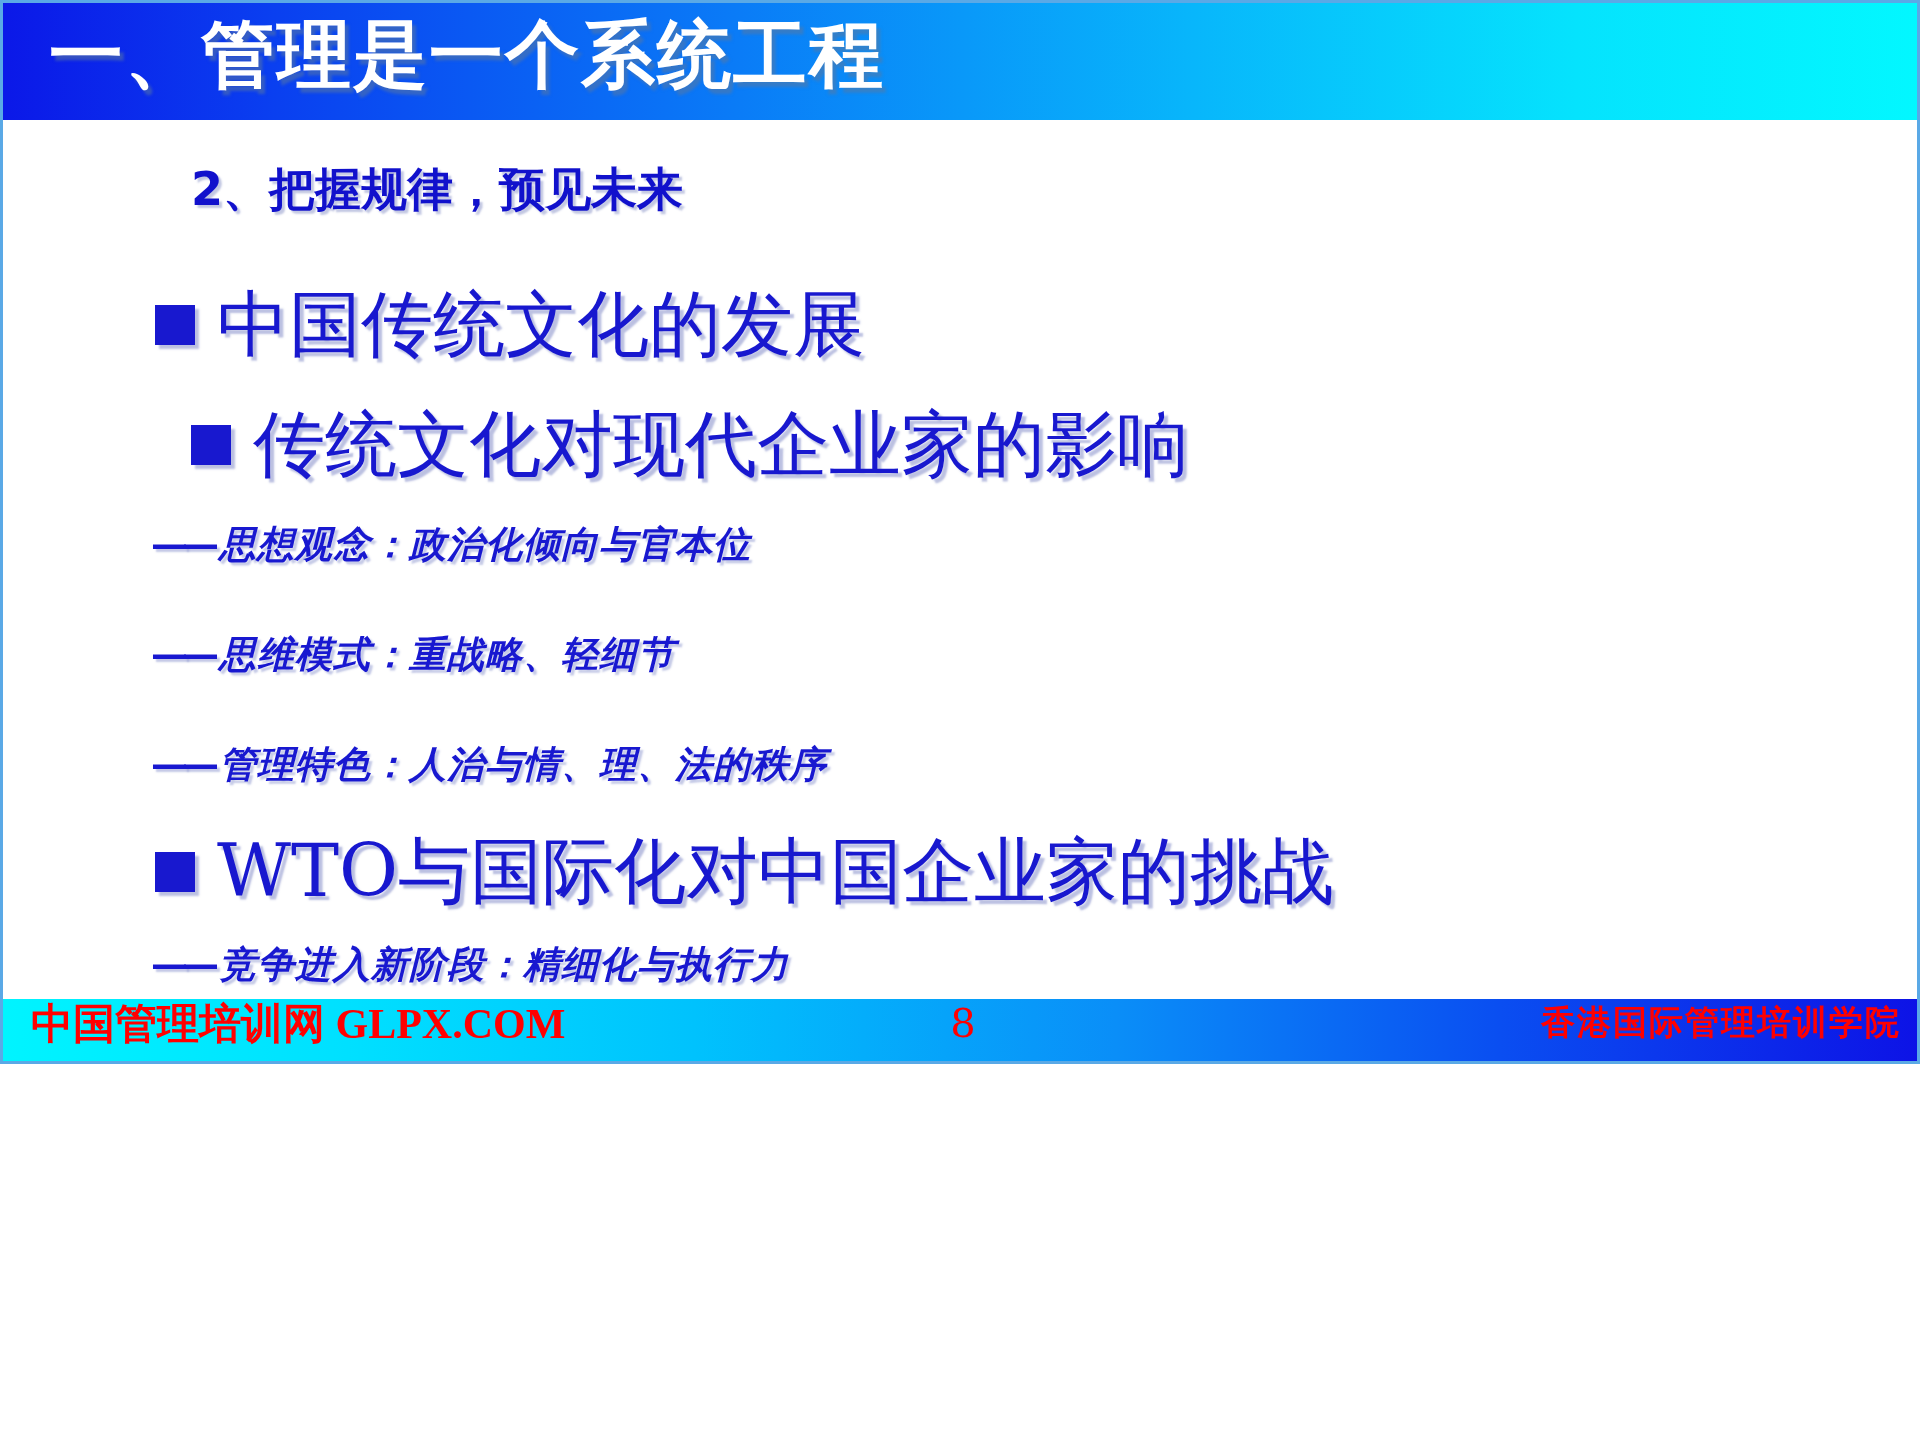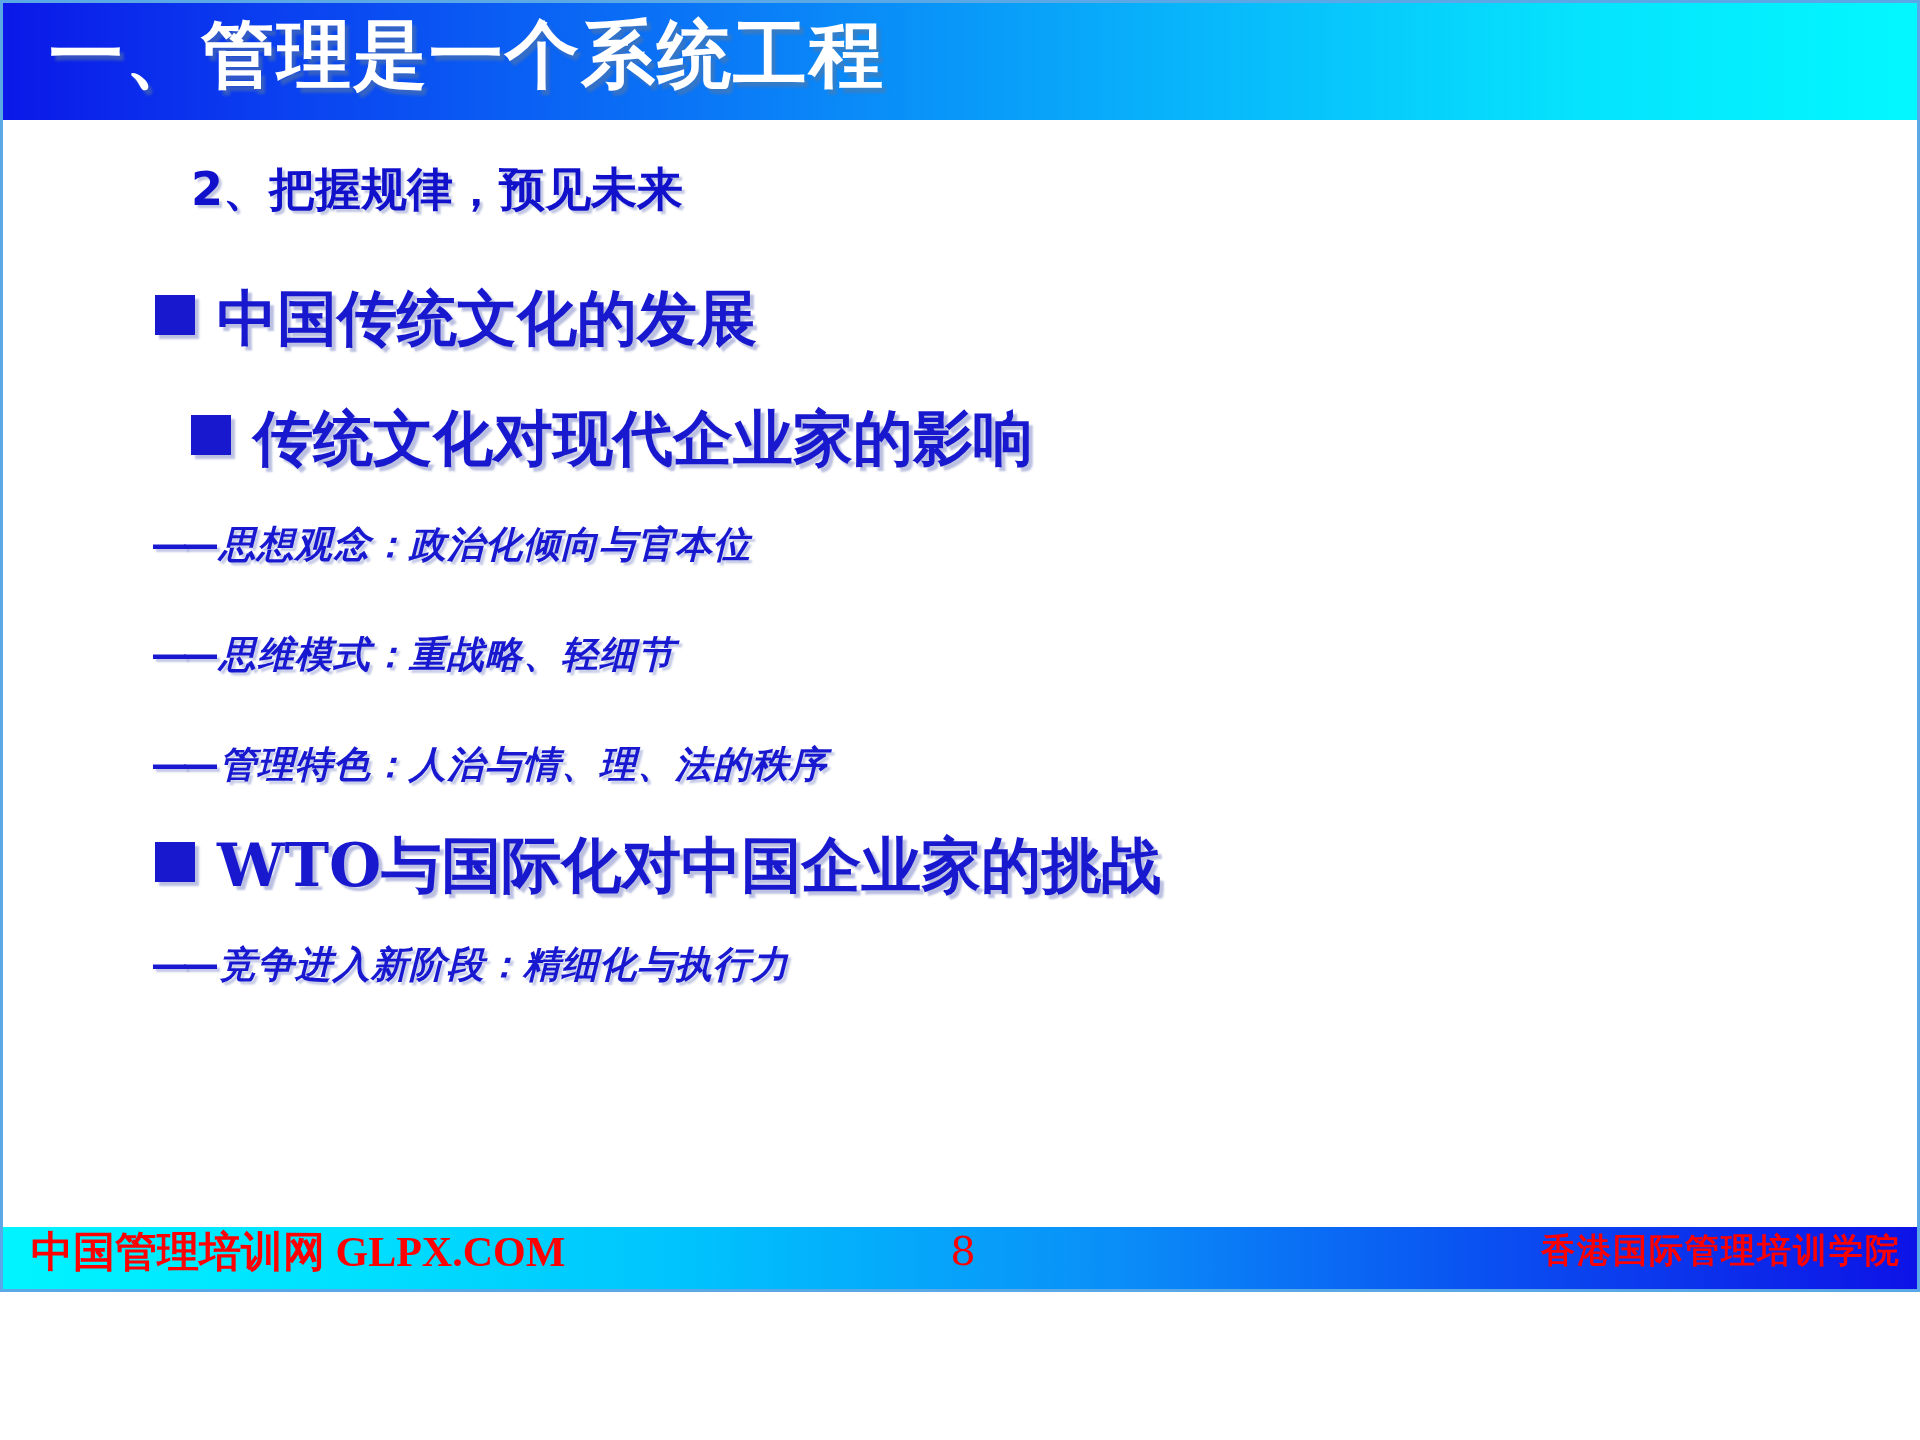--- a/index.html
+++ b/index.html
@@ -10,21 +10,21 @@
   body {
     width: 1920px;
     height: 1440px;
     overflow: hidden;
     font-family: "Liberation Sans", sans-serif;
   }
 
   .slide {
     position: relative;
     width: 1920px;
-    height: 1292px;
+    height: 1064px;
     background: #ffffff;
     box-sizing: border-box;
     border: 3px solid #5aa9e6;
     overflow: hidden;
   }
 
   
   .header-bar {
     position: absolute;
     left: 0;
@@ -76,22 +76,22 @@
     font-family: "DejaVu Sans", "Liberation Sans", sans-serif;
     font-size: 46px;
     font-weight: bold;
     color: #1111cc;
     text-shadow: 3px 3px 2px rgba(120,130,190,0.45);
   }
 
   
   .bullet {
     font-family: "DejaVu Serif", "Liberation Serif", serif;
-    font-weight: bold;
-    font-size: 60px;
+    font-weight: normal;
+    font-size: 72px;
     color: #1818cf;
     text-shadow: 4px 4px 2px rgba(120,130,195,0.5);
   }
   .bullet .marker {
     display: inline-block;
     width: 40px;
     height: 40px;
     background: #1818cf;
     vertical-align: 4px;
     margin-right: 22px;

